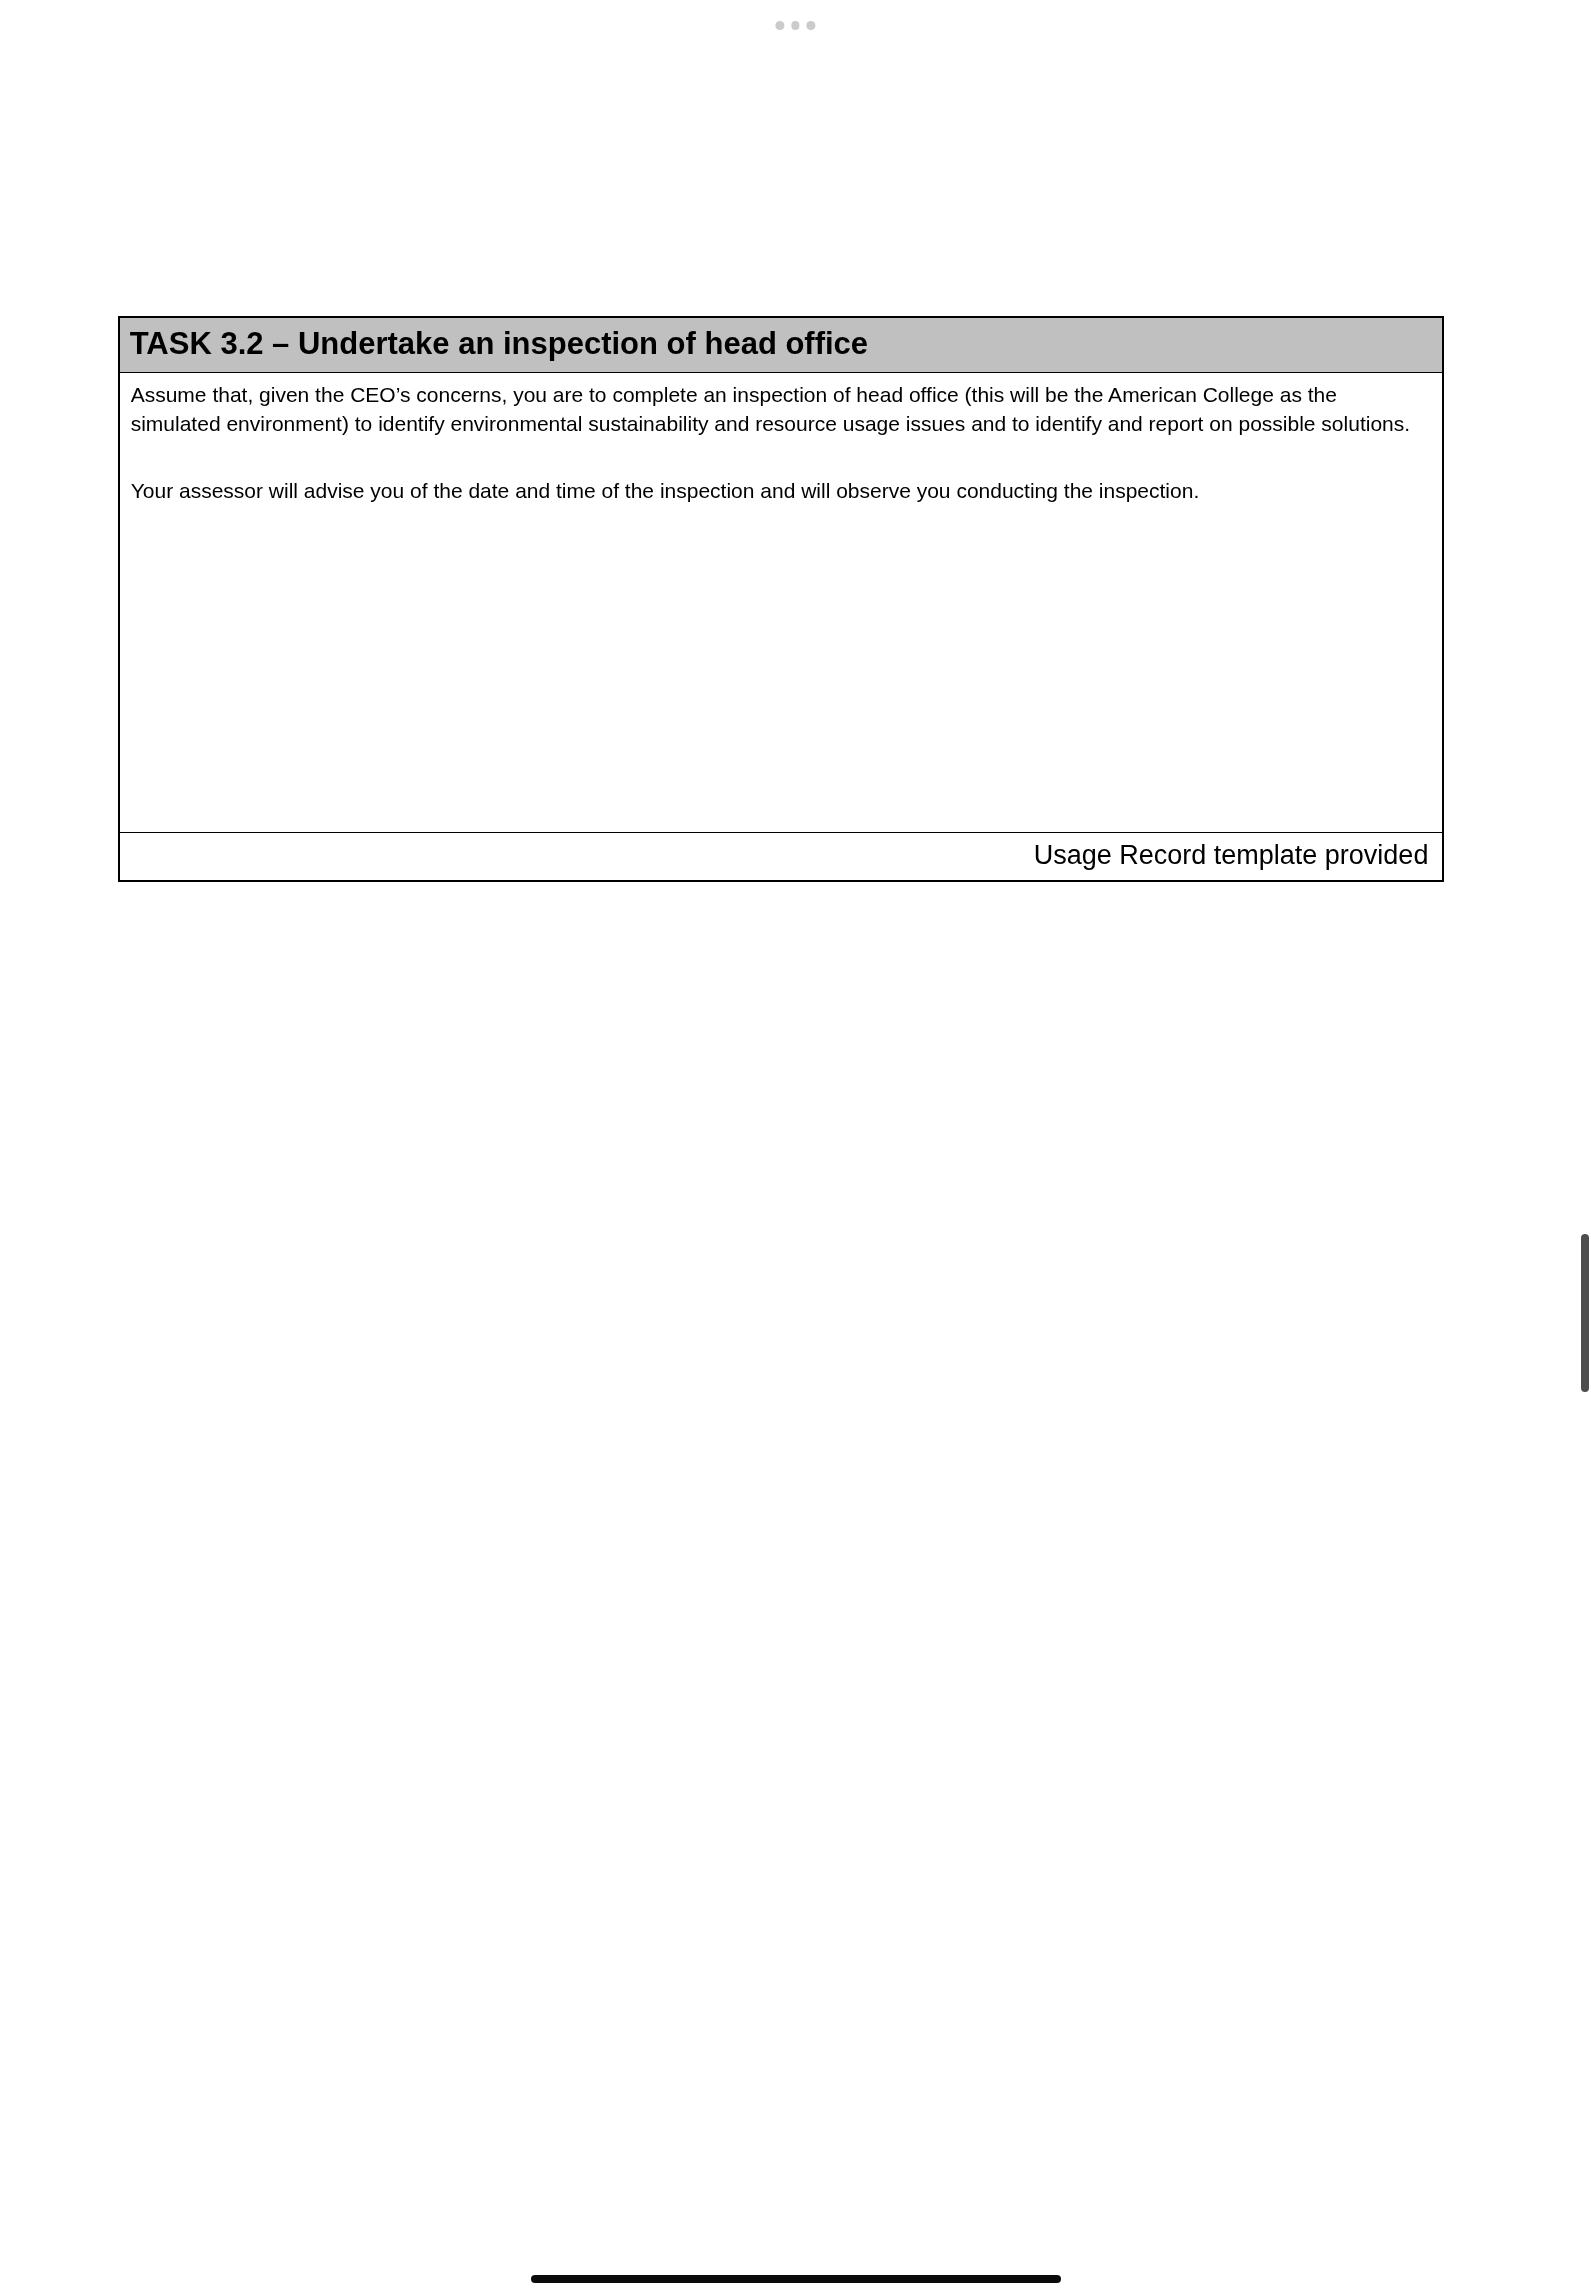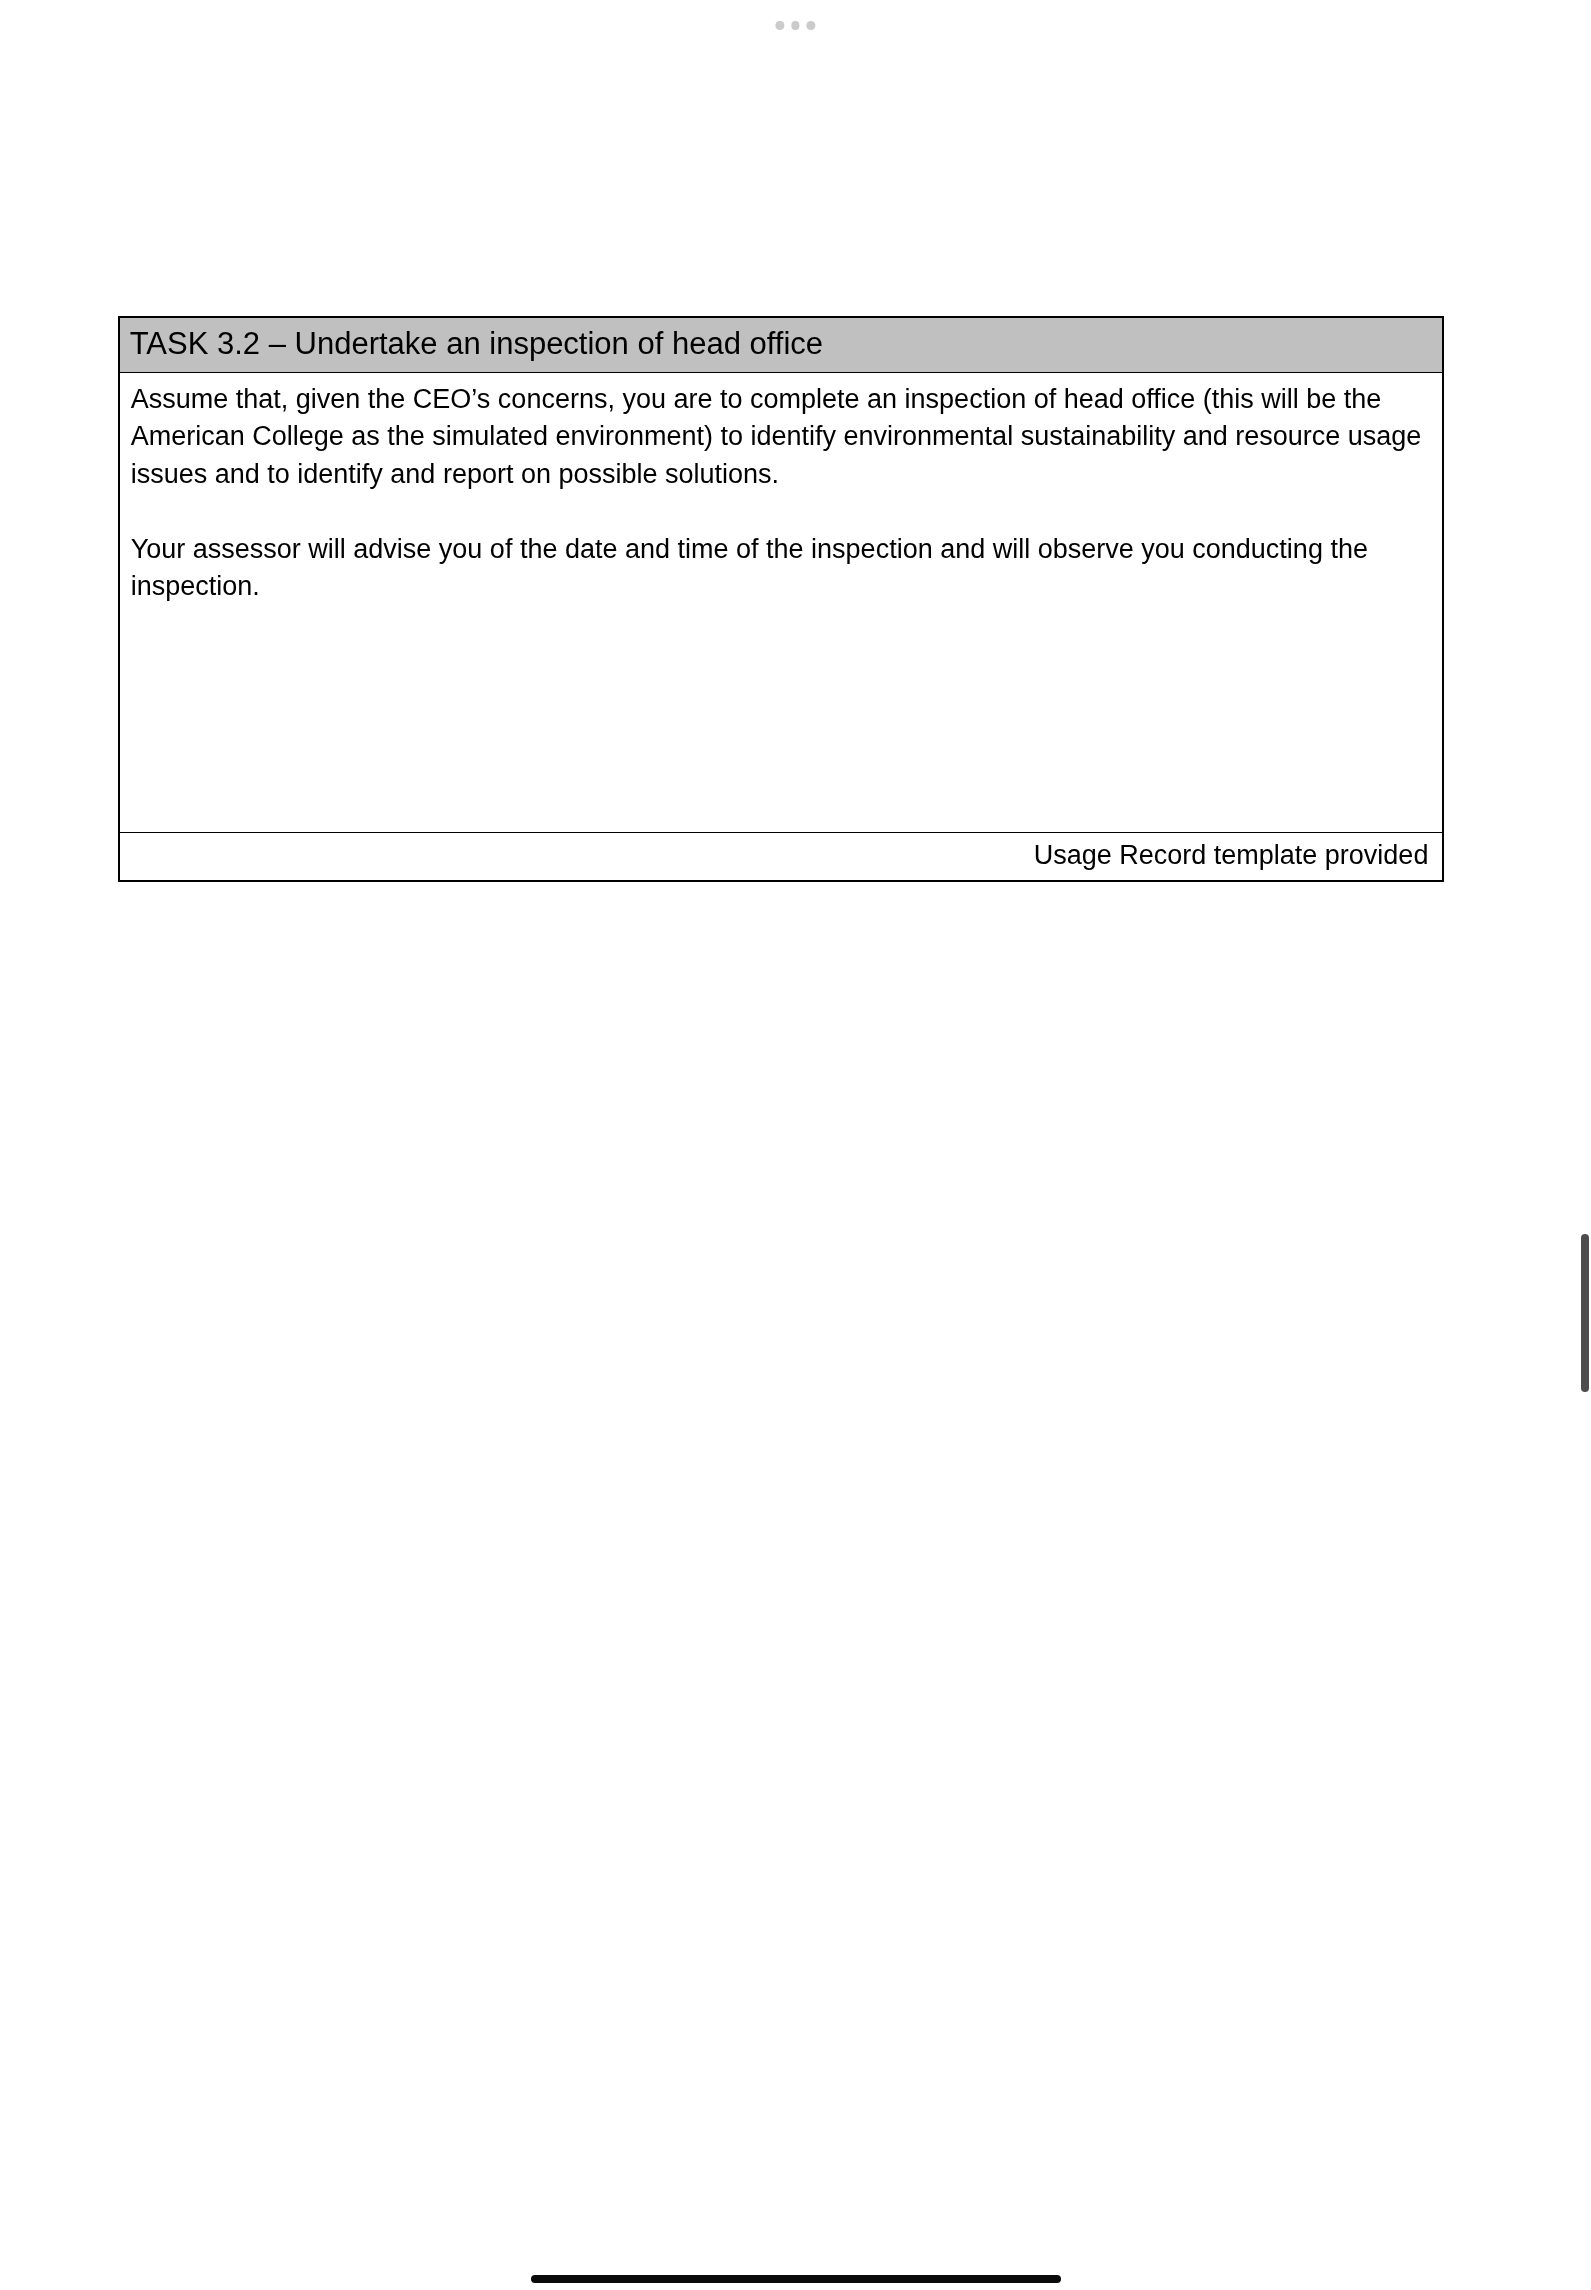--- a/index.html
+++ b/index.html
@@ -41,27 +41,27 @@
     position: absolute;
     left: 118px;
     top: 316px;
     width: 1326px;
     background: #ffffff;
     border: 2.9px solid #000000;
   }
   .task-header {
     background: #c0c0c0;
     border-bottom: 1.9px solid #000000;
-    font-weight: normal;
+    font-weight: bold;
     font-size: 31px;
     line-height: 1.25;
     padding: 6.8px 9.7px 8.7px 9.7px;
   }
   .task-body {
-    font-size: 27px;
+    font-size: 21px;
     line-height: 1.38;
     padding: 7.8px 13.6px 11.6px 10.7px;
     min-height: 460px;
     border-bottom: 1.9px solid #000000;
   }
   .task-body p { margin: 0; }
   .task-body p.gap-after { margin-bottom: 38px; }
   .task-footer {
     font-size: 27px;
     line-height: 1.3;

